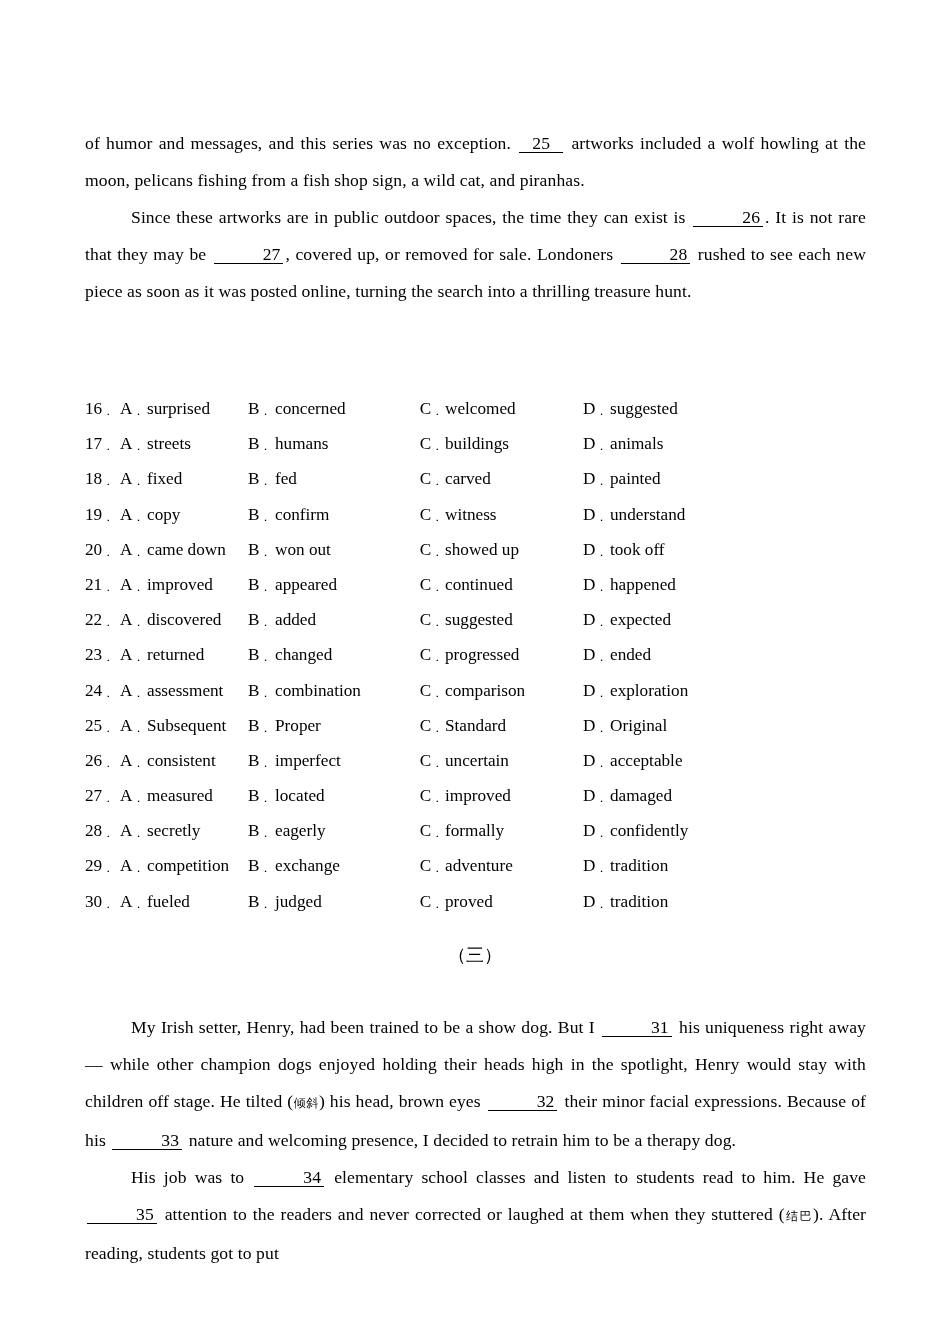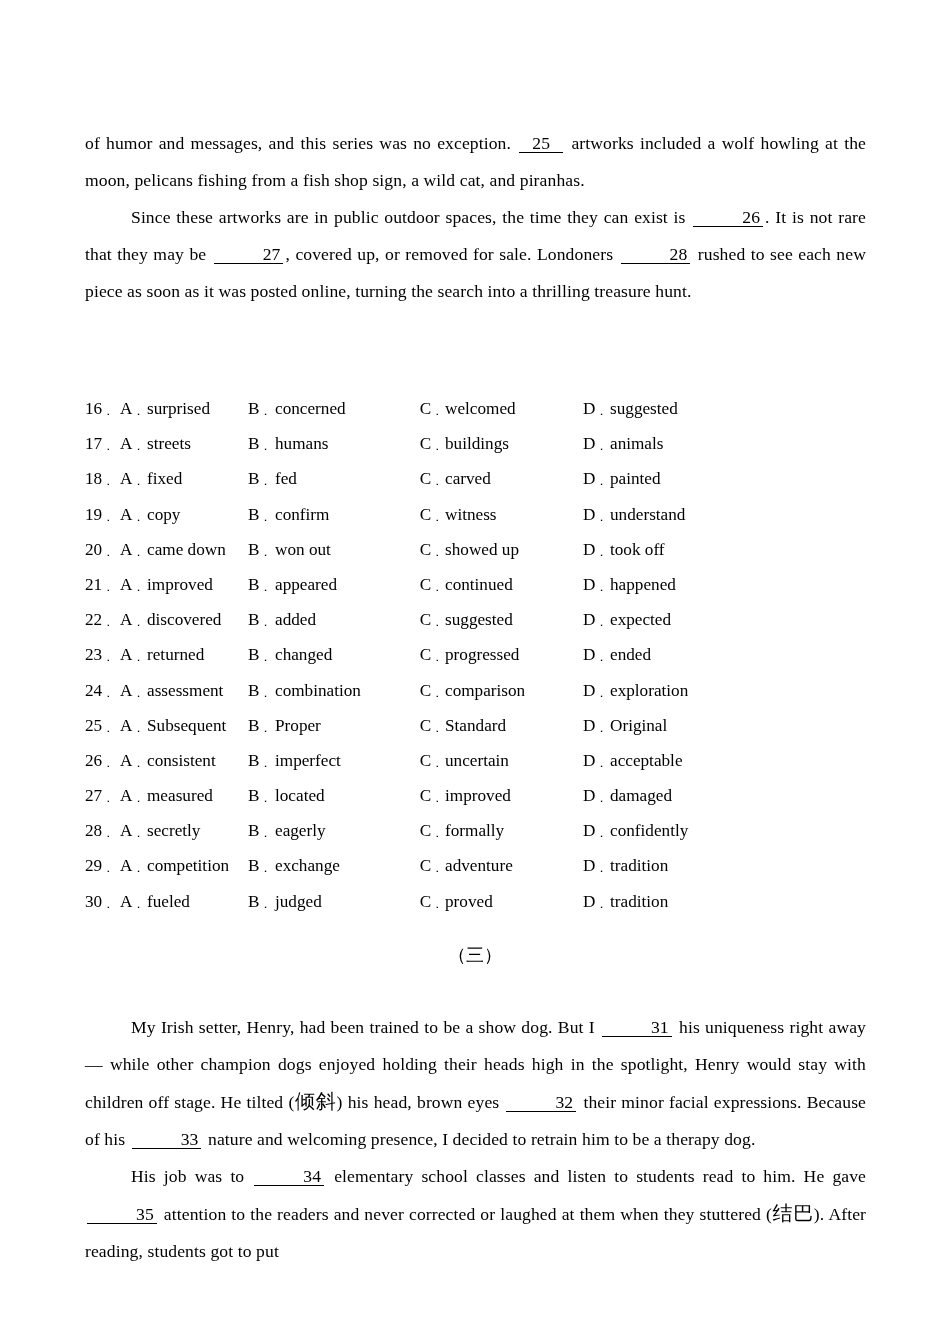--- a/index.html
+++ b/index.html
@@ -43,21 +43,21 @@
     display: inline-block;
     border-bottom: 1.3px solid #000;
     text-align: center;
     line-height: 1.05;
     padding: 0 3px;
     margin: 0 2px;
     min-width: 38px;
   }
   .cn {
     font-family: "DejaVu Sans", sans-serif;
-    font-size: 20px;
+    font-size: 12px;
   }
 
   
   .options {
     position: absolute;
     left: 85px;
     top: 378px;
     width: 781px;
   }
   .opt-row {

